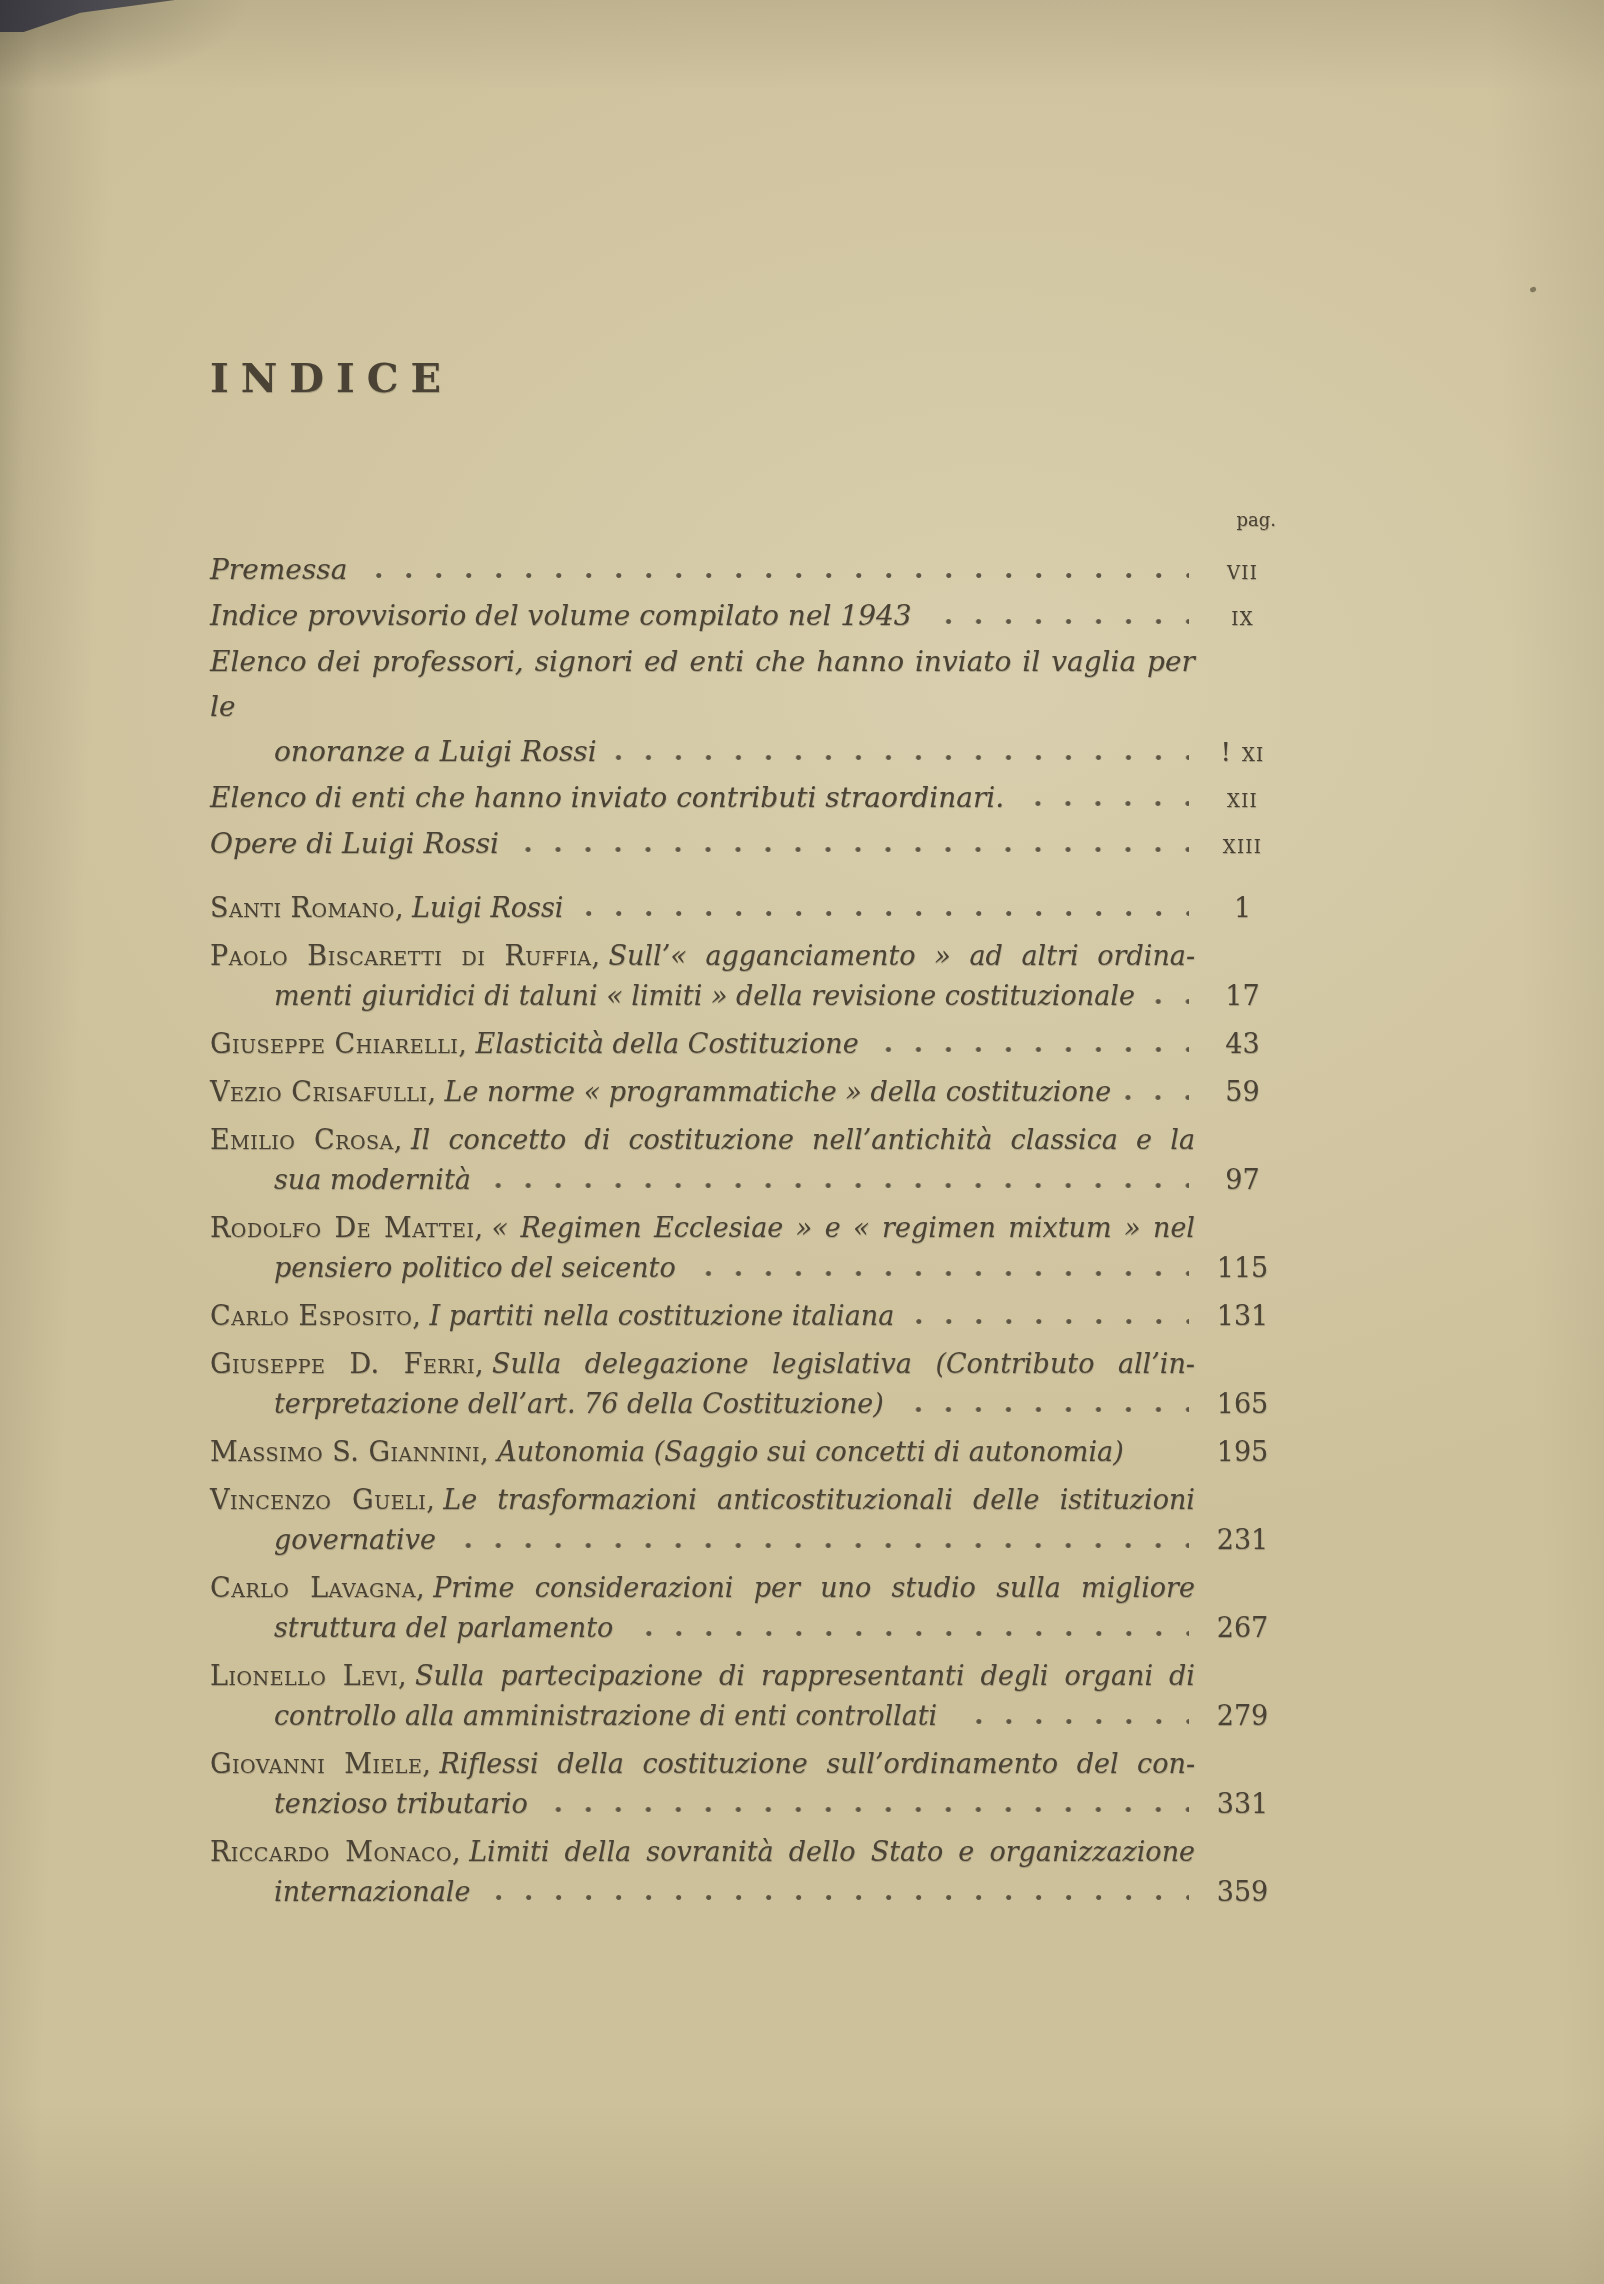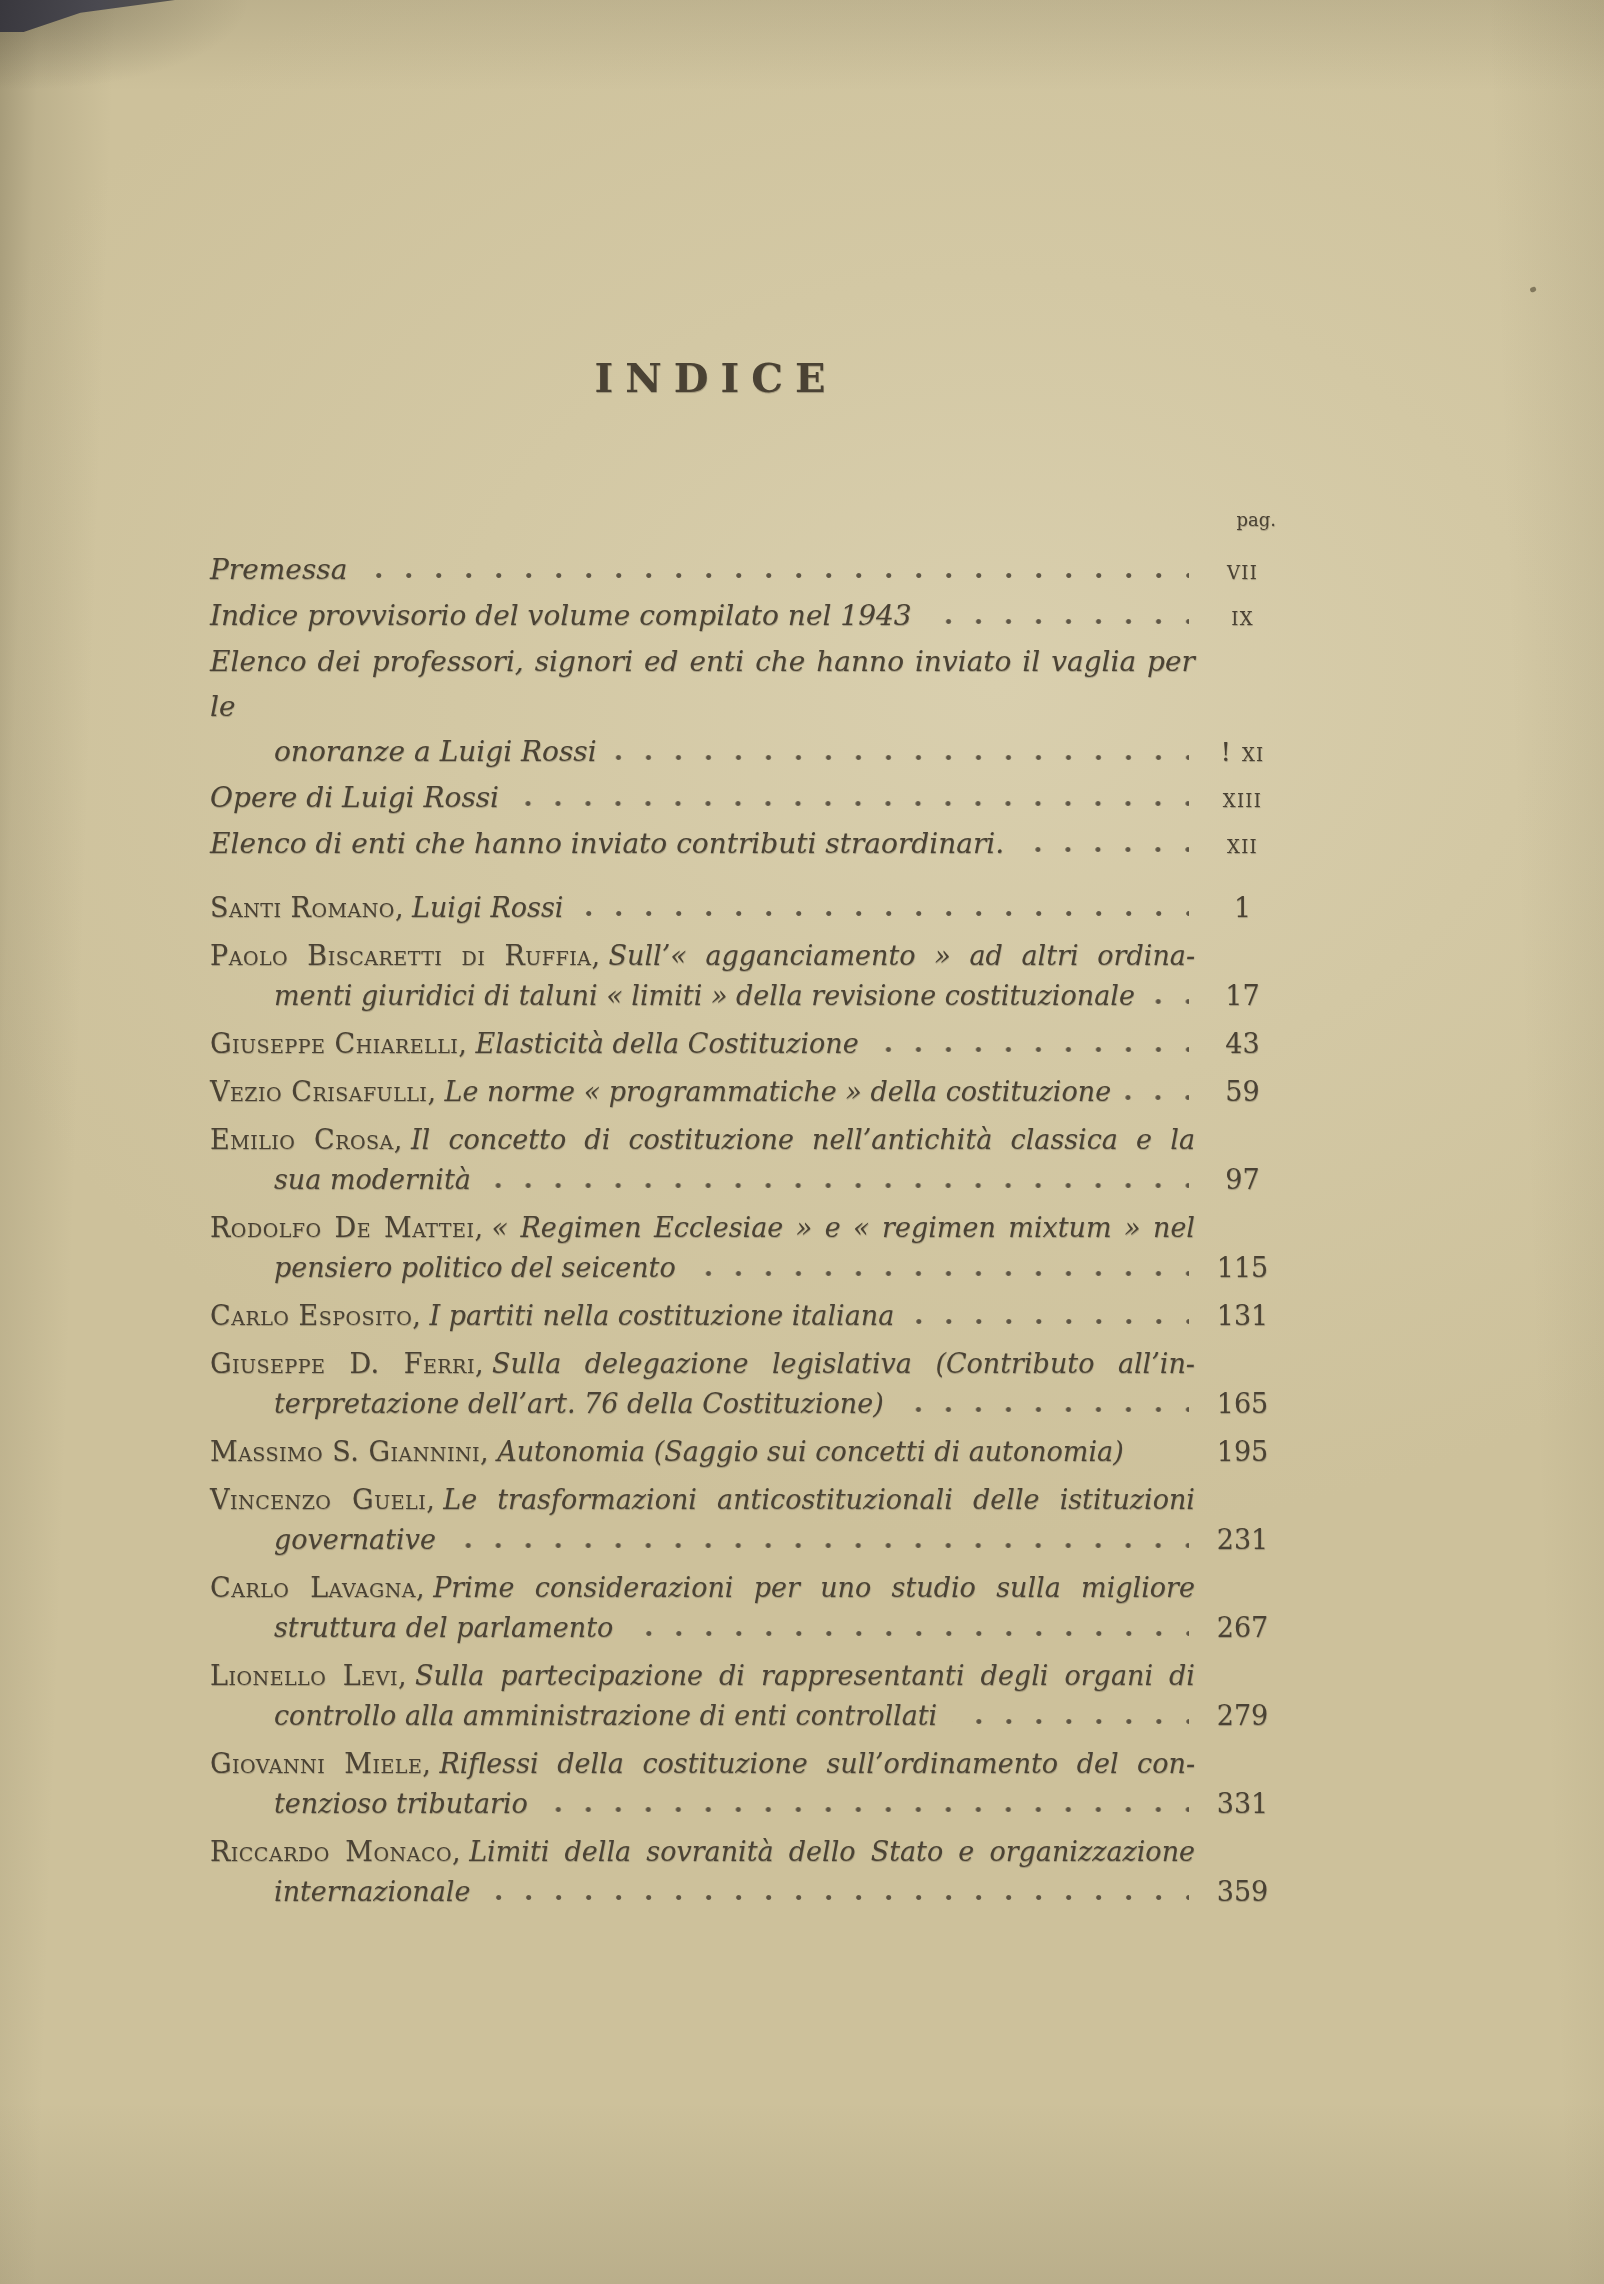--- a/index.html
+++ b/index.html
@@ -28,21 +28,21 @@
     background: radial-gradient(ellipse at 12% 0%, rgba(60,55,42,0.33), rgba(60,55,42,0) 70%);
   }
   .speck {
     position:absolute; left:1530px; top:287px; width:6.3px; height:4.5px; border-radius:50%;
     background: rgba(70,60,40,0.55); transform: rotate(-20deg);
   }
   .content {
     position:absolute; left:210px; top:358px; width:1075px;
   }
   .doc-title {
-    width:1012px; text-align:center;
+    width:1012px; 
     font-size:40px; line-height:1; letter-spacing:0.30em;
     margin:0 0 106px 0;
   }
   .pag-row {
     text-align:right; padding-right:9px; font-size:18px; line-height:32px;
     margin-bottom:10.7px;
   }
   .row { display:flex; align-items:baseline; }
   .fm  { line-height:45px; font-size:28px; }
   .en  { line-height:40px; font-size:27px; }
@@ -92,28 +92,28 @@
   </div>
         <div>
     <p class="fm it just">Elenco dei professori, signori ed enti che hanno inviato il vaglia per le</p>
     <div class="row fm cont">
       <span class="t it">onoranze a Luigi Rossi</span>
       <span class="leader"></span>
       <span class="pnum roman">! xi</span>
     </div>
   </div>
         <div class="row fm">
+    <span class="t it">Elenco di enti che hanno inviato contributi straordinari.</span>
+    <span class="leader"></span>
+    <span class="pnum roman">xii</span>
+  </div>
+        <div class="row fm">
     <span class="t it">Opere di Luigi Rossi</span>
     <span class="leader"></span>
     <span class="pnum roman">xiii</span>
-  </div>
-        <div class="row fm">
-    <span class="t it">Elenco di enti che hanno inviato contributi straordinari.</span>
-    <span class="leader"></span>
-    <span class="pnum roman">xii</span>
   </div>
       </div>
     <div id="entry-list" class="entries">
         <div class="row en entry">
     <span class="t">
       <span class="sc">Santi Romano,</span><span class="it">Luigi Rossi</span>
     </span>
     <span class="leader"></span>
     <span class="pnum arab">1</span>
   </div>

